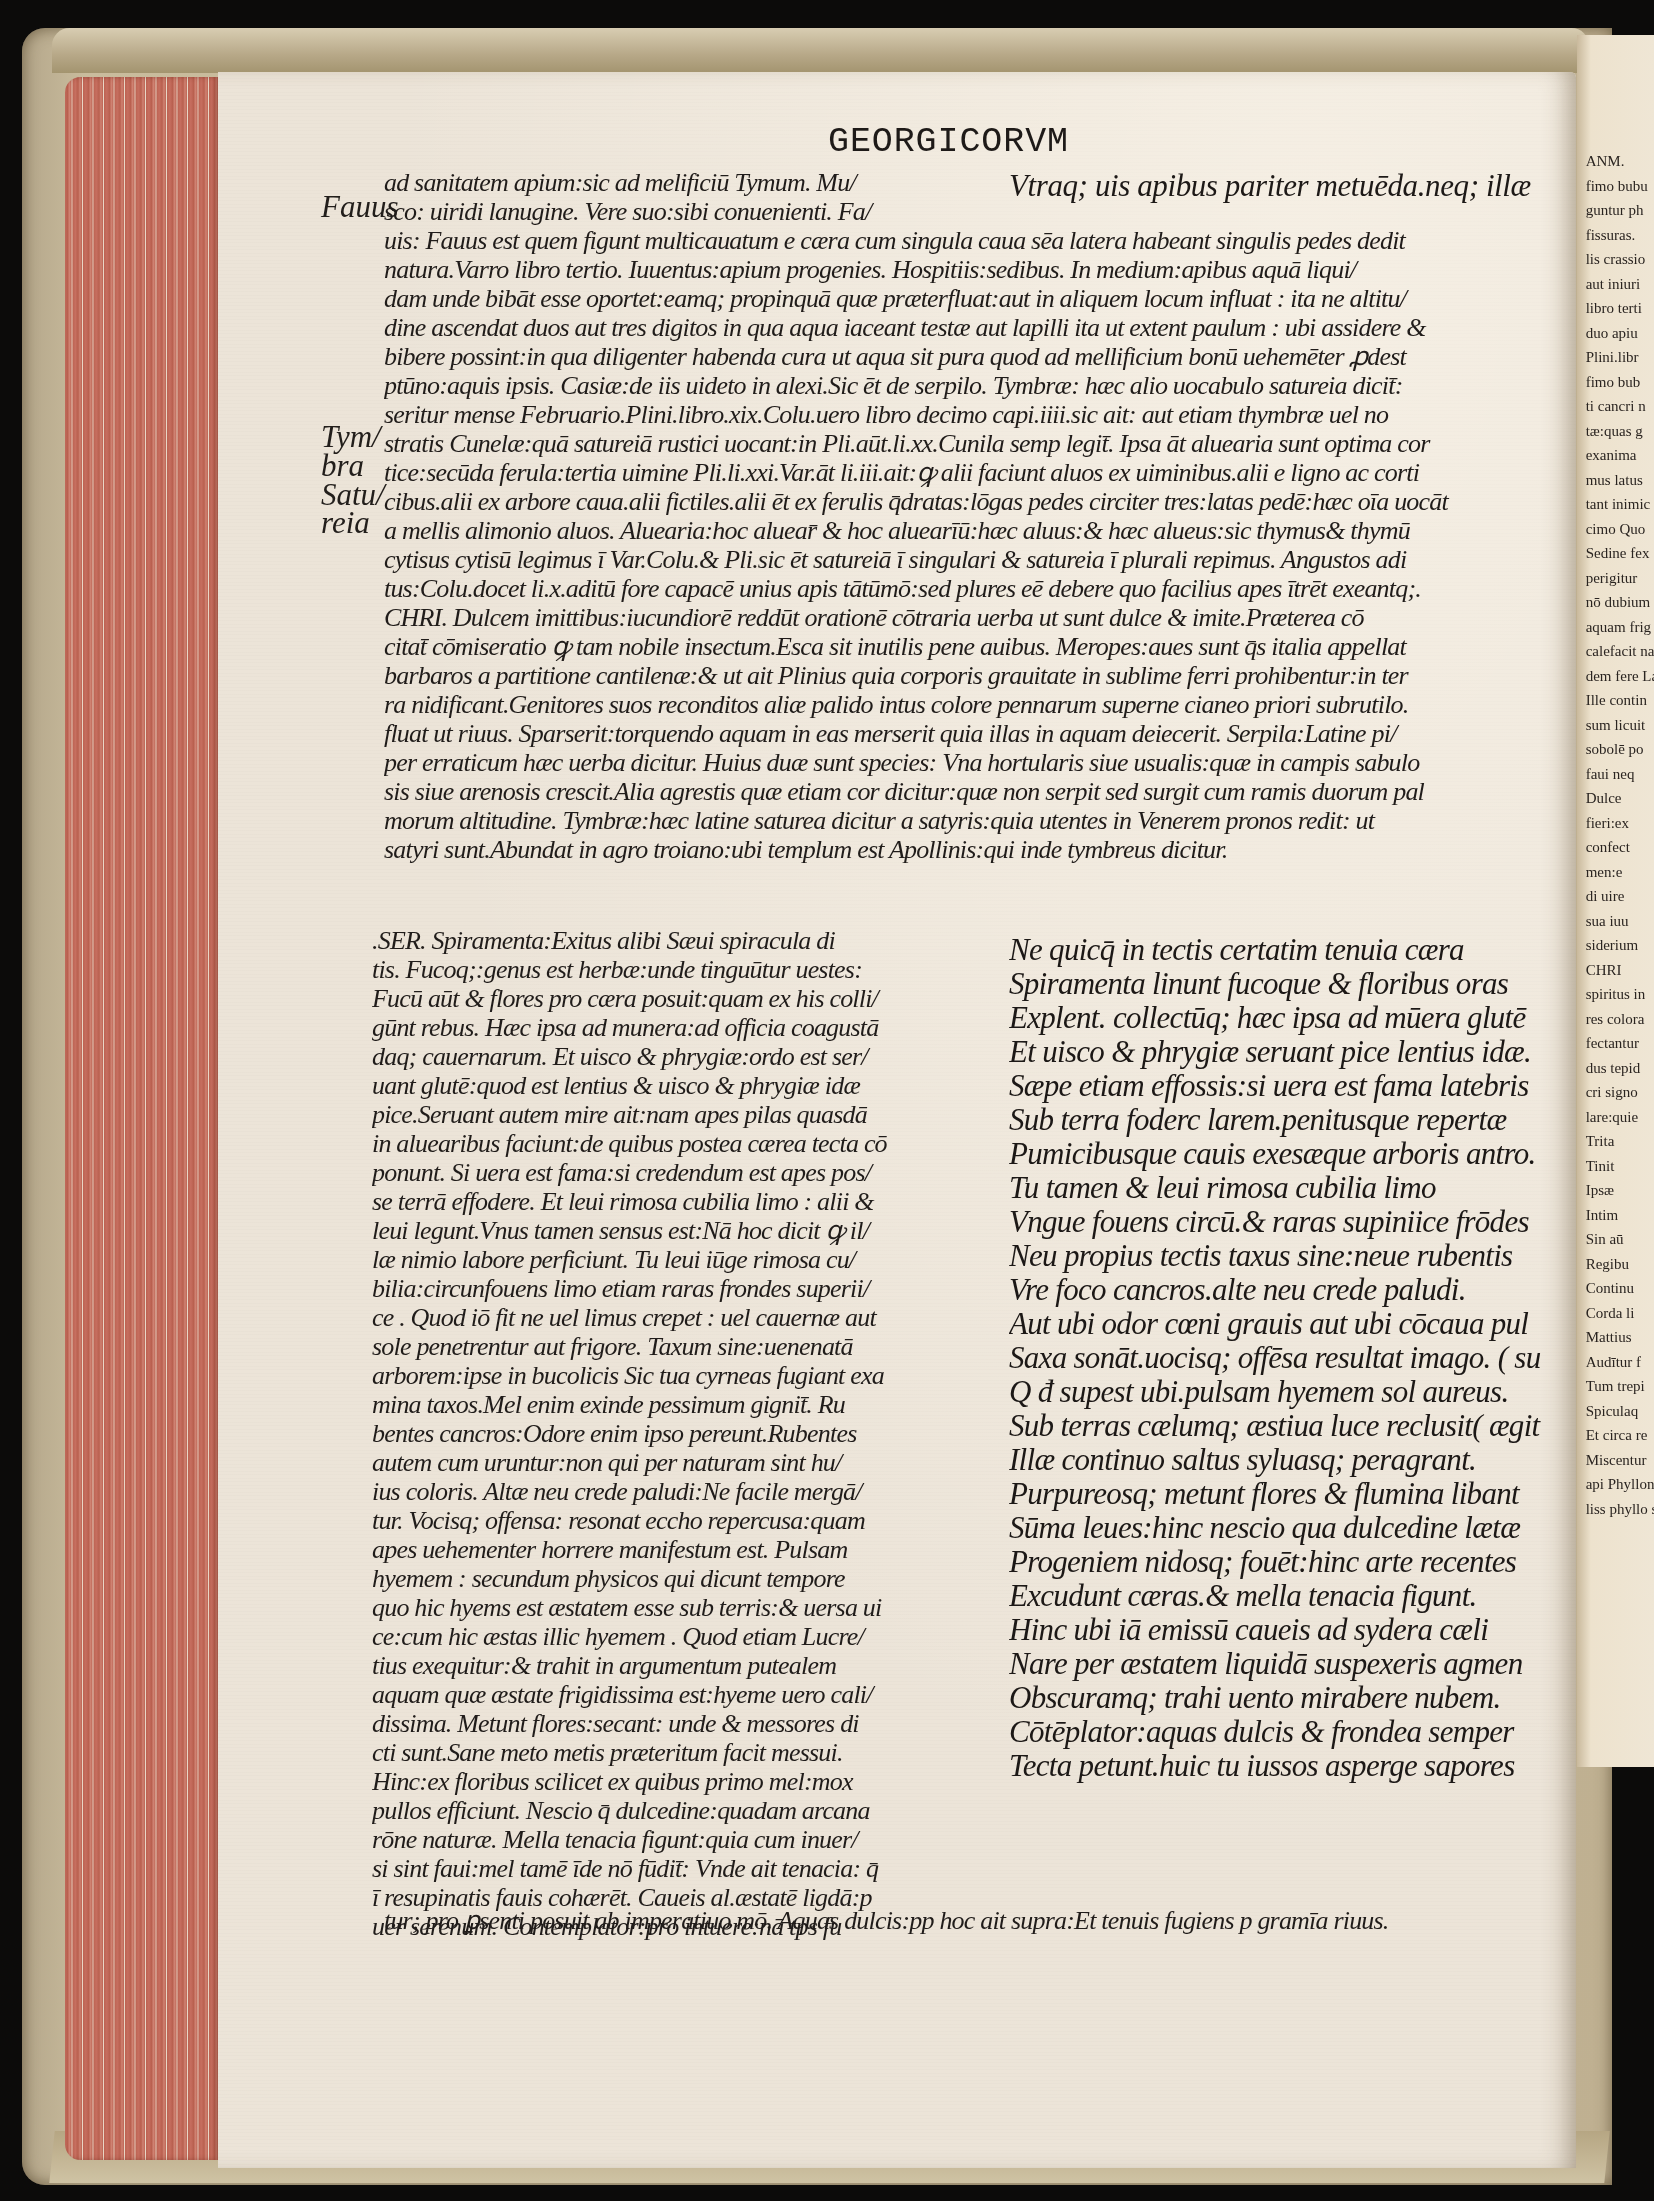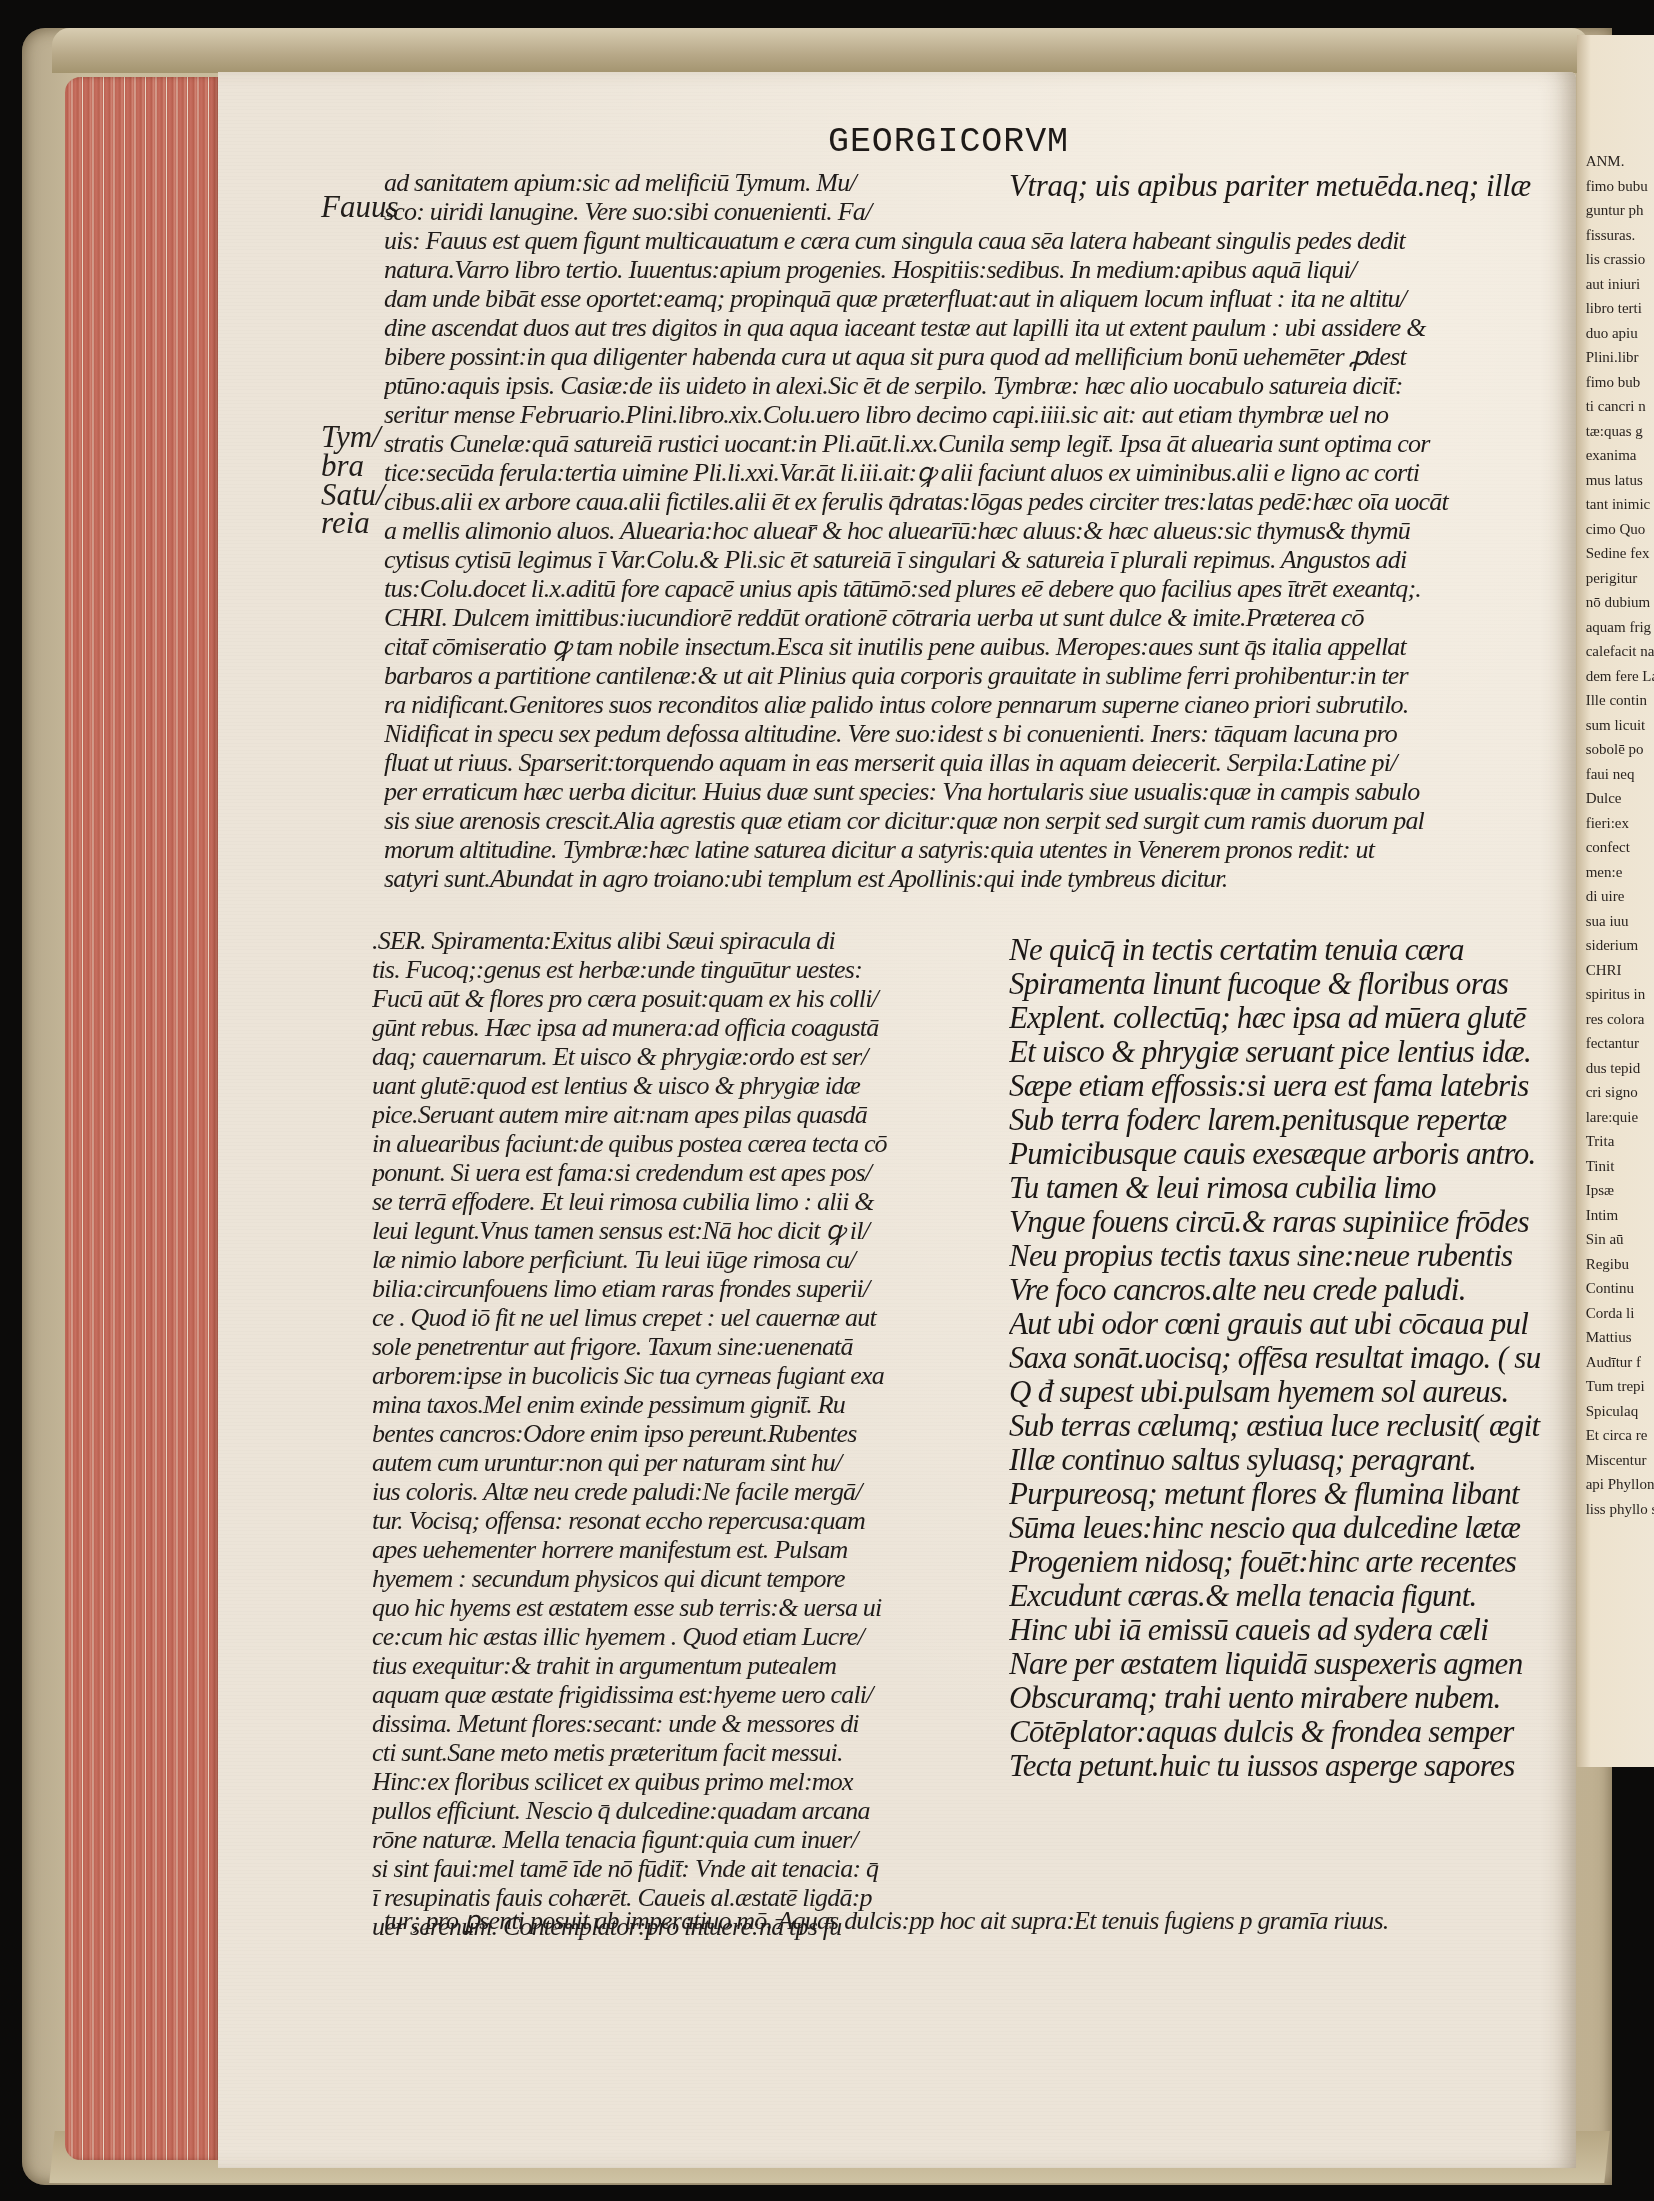--- a/index.html
+++ b/index.html
@@ -179,21 +179,20 @@
     <div class="line">stratis Cunelæ:quā satureiā rustici uocant:in Pli.aūt.li.xx.Cunila semp legit̄. Ipsa āt aluearia sunt optima cor</div>
     <div class="line">tice:secūda ferula:tertia uimine Pli.li.xxi.Var.āt li.iii.ait:ꝙ alii faciunt aluos ex uiminibus.alii  e ligno ac corti</div>
     <div class="line">cibus.alii ex arbore caua.alii fictiles.alii ēt ex ferulis q̄dratas:lōgas pedes circiter tres:latas pedē:hæc oīa uocāt</div>
     <div class="line">a mellis alimonio aluos.  Aluearia:hoc aluear̄ &amp; hoc aluearīū:hæc aluus:&amp; hæc alueus:sic thymus&amp; thymū</div>
     <div class="line">cytisus cytisū legimus ī Var.Colu.&amp; Pli.sic ēt satureiā ī singulari &amp; satureia ī plurali repimus.  Angustos adi</div>
     <div class="line">tus:Colu.docet li.x.aditū fore capacē unius apis tātūmō:sed plures eē debere quo facilius apes ītrēt exeantq;.</div>
     <div class="line">  CHRI.  Dulcem imittibus:iucundiorē reddūt orationē cōtraria uerba ut sunt dulce &amp; imite.Præterea cō</div>
     <div class="line">citat̄ cōmiseratio ꝙ tam nobile insectum.Esca sit inutilis pene auibus.  Meropes:aues sunt q̄s italia appellat</div>
     <div class="line">barbaros a partitione cantilenæ:&amp; ut ait Plinius quia corporis grauitate in sublime ferri  prohibentur:in ter</div>
     <div class="line">ra nidificant.Genitores suos reconditos aliæ palido intus colore  pennarum  superne cianeo priori subrutilo.</div>
-    <div class="line">Nidificat in specu sex pedum defossa altitudine.  Vere suo:idest s bi conuenienti.  Iners: tāquam lacuna pro</div>
     <div class="line">fluat ut riuus.  Sparserit:torquendo aquam in eas merserit quia illas in aquam deiecerit.  Serpila:Latine pi/</div>
     <div class="line">per erraticum hæc uerba dicitur. Huius duæ sunt species: Vna hortularis siue usualis:quæ in campis sabulo</div>
     <div class="line">sis siue arenosis crescit.Alia agrestis quæ etiam cor dicitur:quæ non serpit sed surgit cum ramis duorum pal</div>
     <div class="line">morum altitudine.  Tymbræ:hæc latine saturea  dicitur a satyris:quia utentes in Venerem pronos redit: ut</div>
     <div class="line">satyri sunt.Abundat in agro troiano:ubi templum est Apollinis:qui inde tymbreus dicitur.</div>
   </div>
 
 <div class="commentary-left" id="commentary-left">
     <div class="line"> .SER.   Spiramenta:Exitus alibi Sæui  spiracula di</div>
     <div class="line">tis.  Fucoq;:genus est herbæ:unde tinguūtur  uestes:</div>

